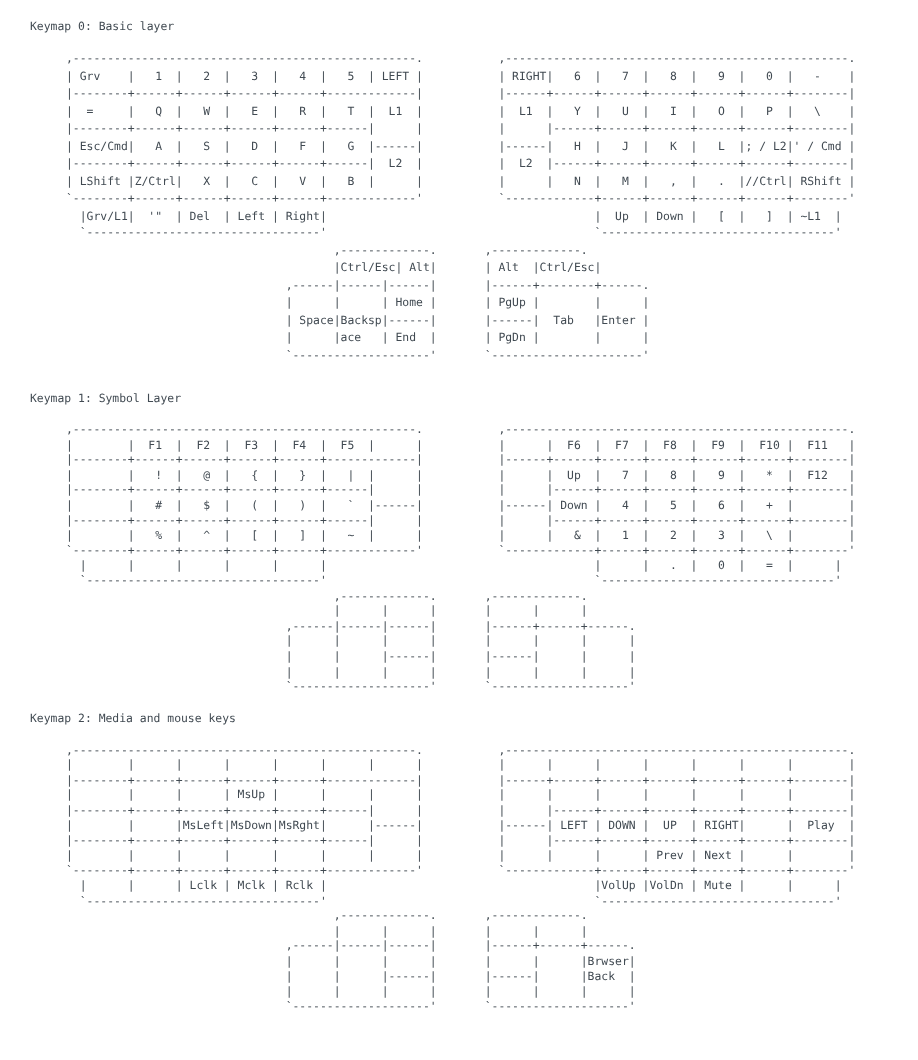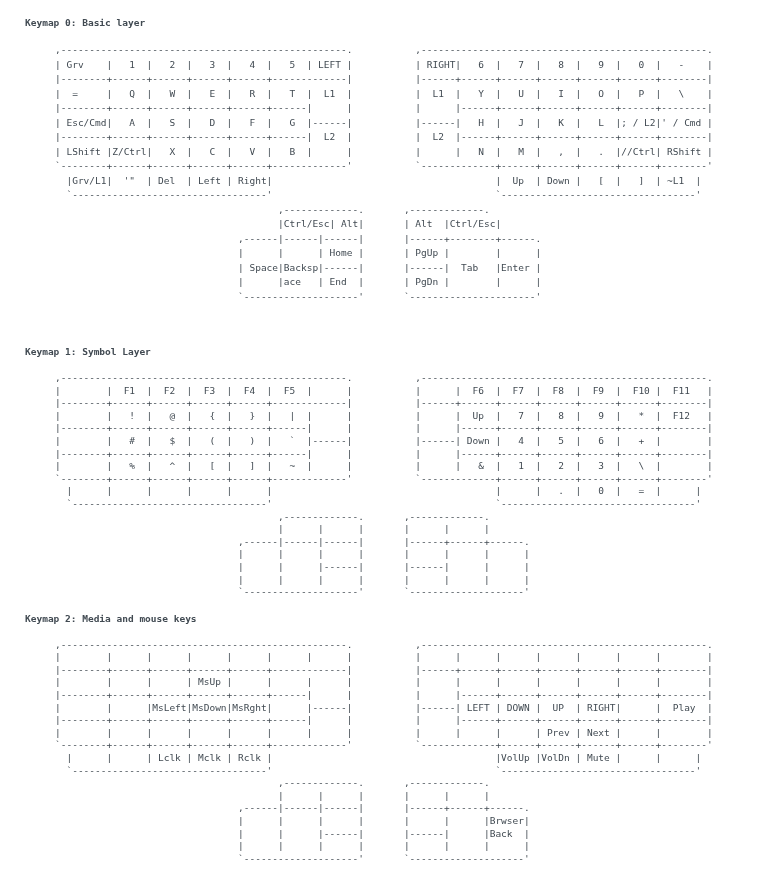--- a/index.html
+++ b/index.html
@@ -11,32 +11,32 @@
     padding: 16px 0 0 25px;
     overflow: hidden;
     color: #414a52;
     font-family: "DejaVu Sans Mono", "Liberation Mono", monospace;
   }
   .kmap-section { display: block; }
   .kmap-title {
     font-size: 9.5px;
     line-height: 13px;
     white-space: pre;
-    font-weight: bold;
+    font-weight: normal;
   }
   .kmap-art {
     margin: 14px 0 0 30px;
     padding: 0;
     font-size: 9.5px;
     white-space: pre;
     font-family: inherit;
   }
   #kmap0 .kmap-art { line-height: 14.5px; }
   #kmap1 .kmap-art, #kmap2 .kmap-art { line-height: 12.6px; }
-  #kmap1 { margin-top: 41px; }
+  #kmap1 { margin-top: 22px; }
   #kmap2 { margin-top: 13px; }
 </style>
 </head>
 <body>
 
 <section class="kmap-section" id="kmap0">
   <div class="kmap-title">Keymap 0: Basic layer</div>
   <pre class="kmap-art">,--------------------------------------------------.           ,--------------------------------------------------.
 | Grv    |   1  |   2  |   3  |   4  |   5  | LEFT |           | RIGHT|   6  |   7  |   8  |   9  |   0  |   -    |
 |--------+------+------+------+------+-------------|           |------+------+------+------+------+------+--------|

